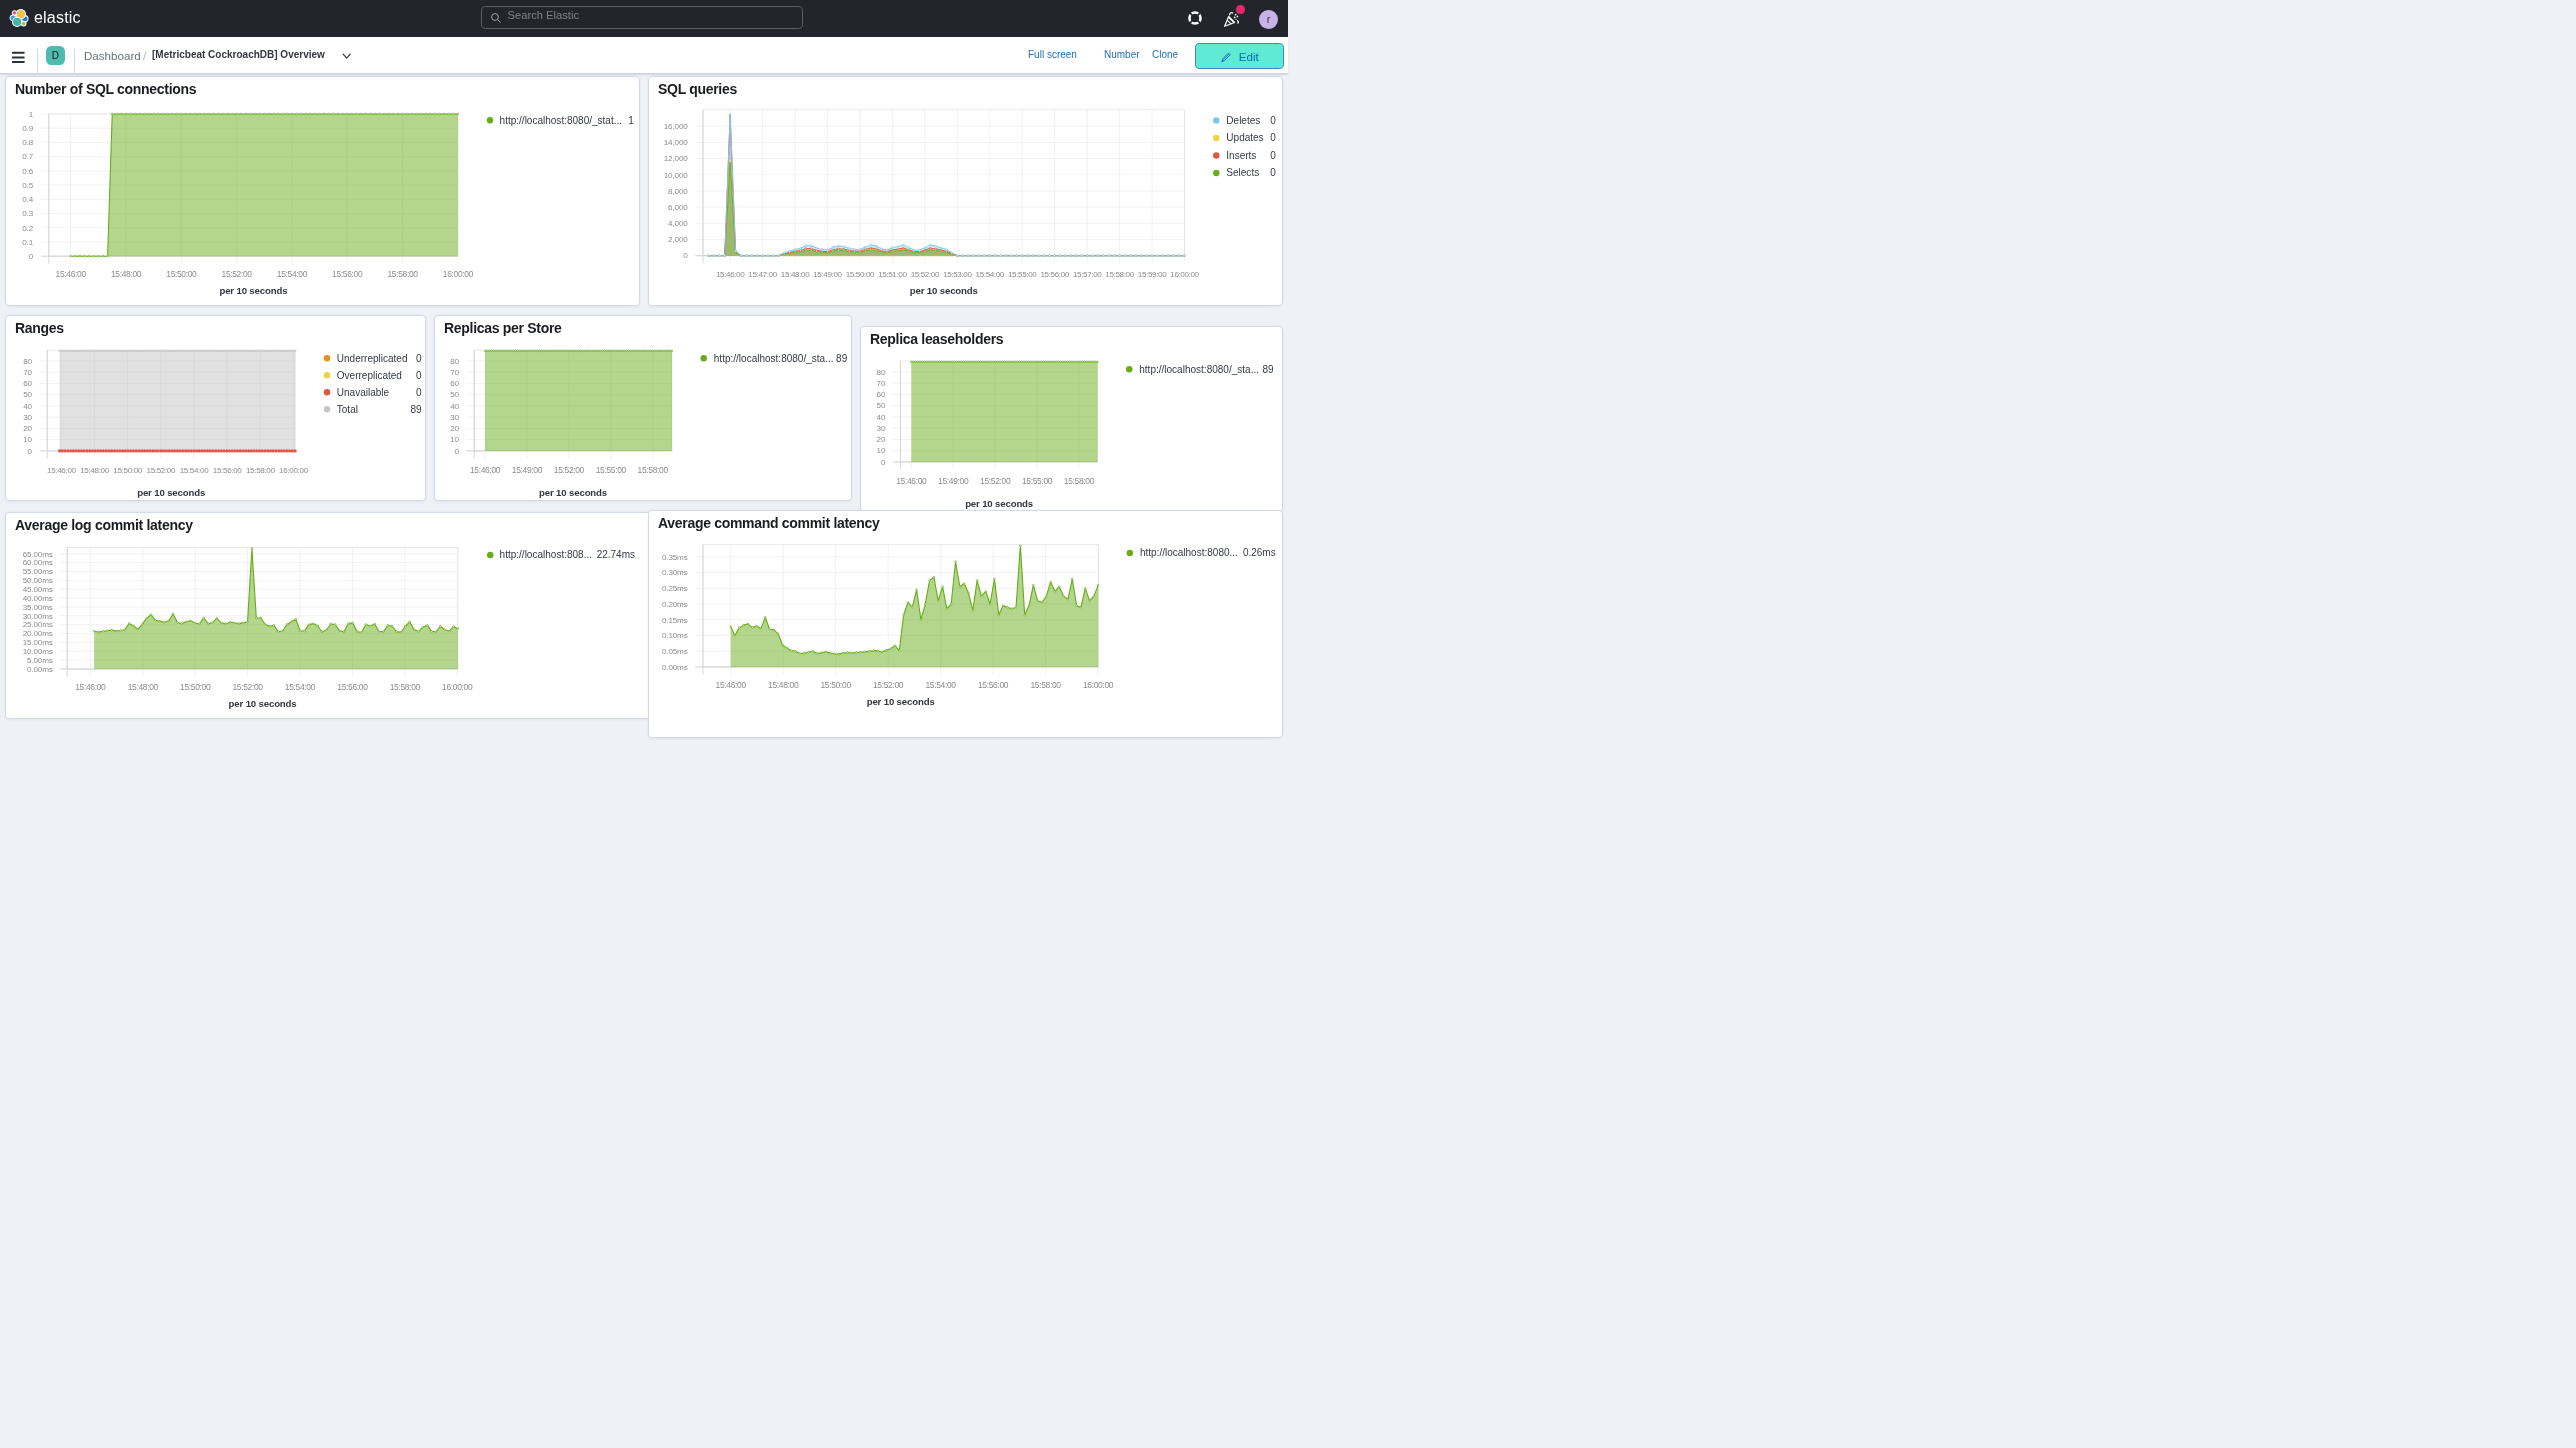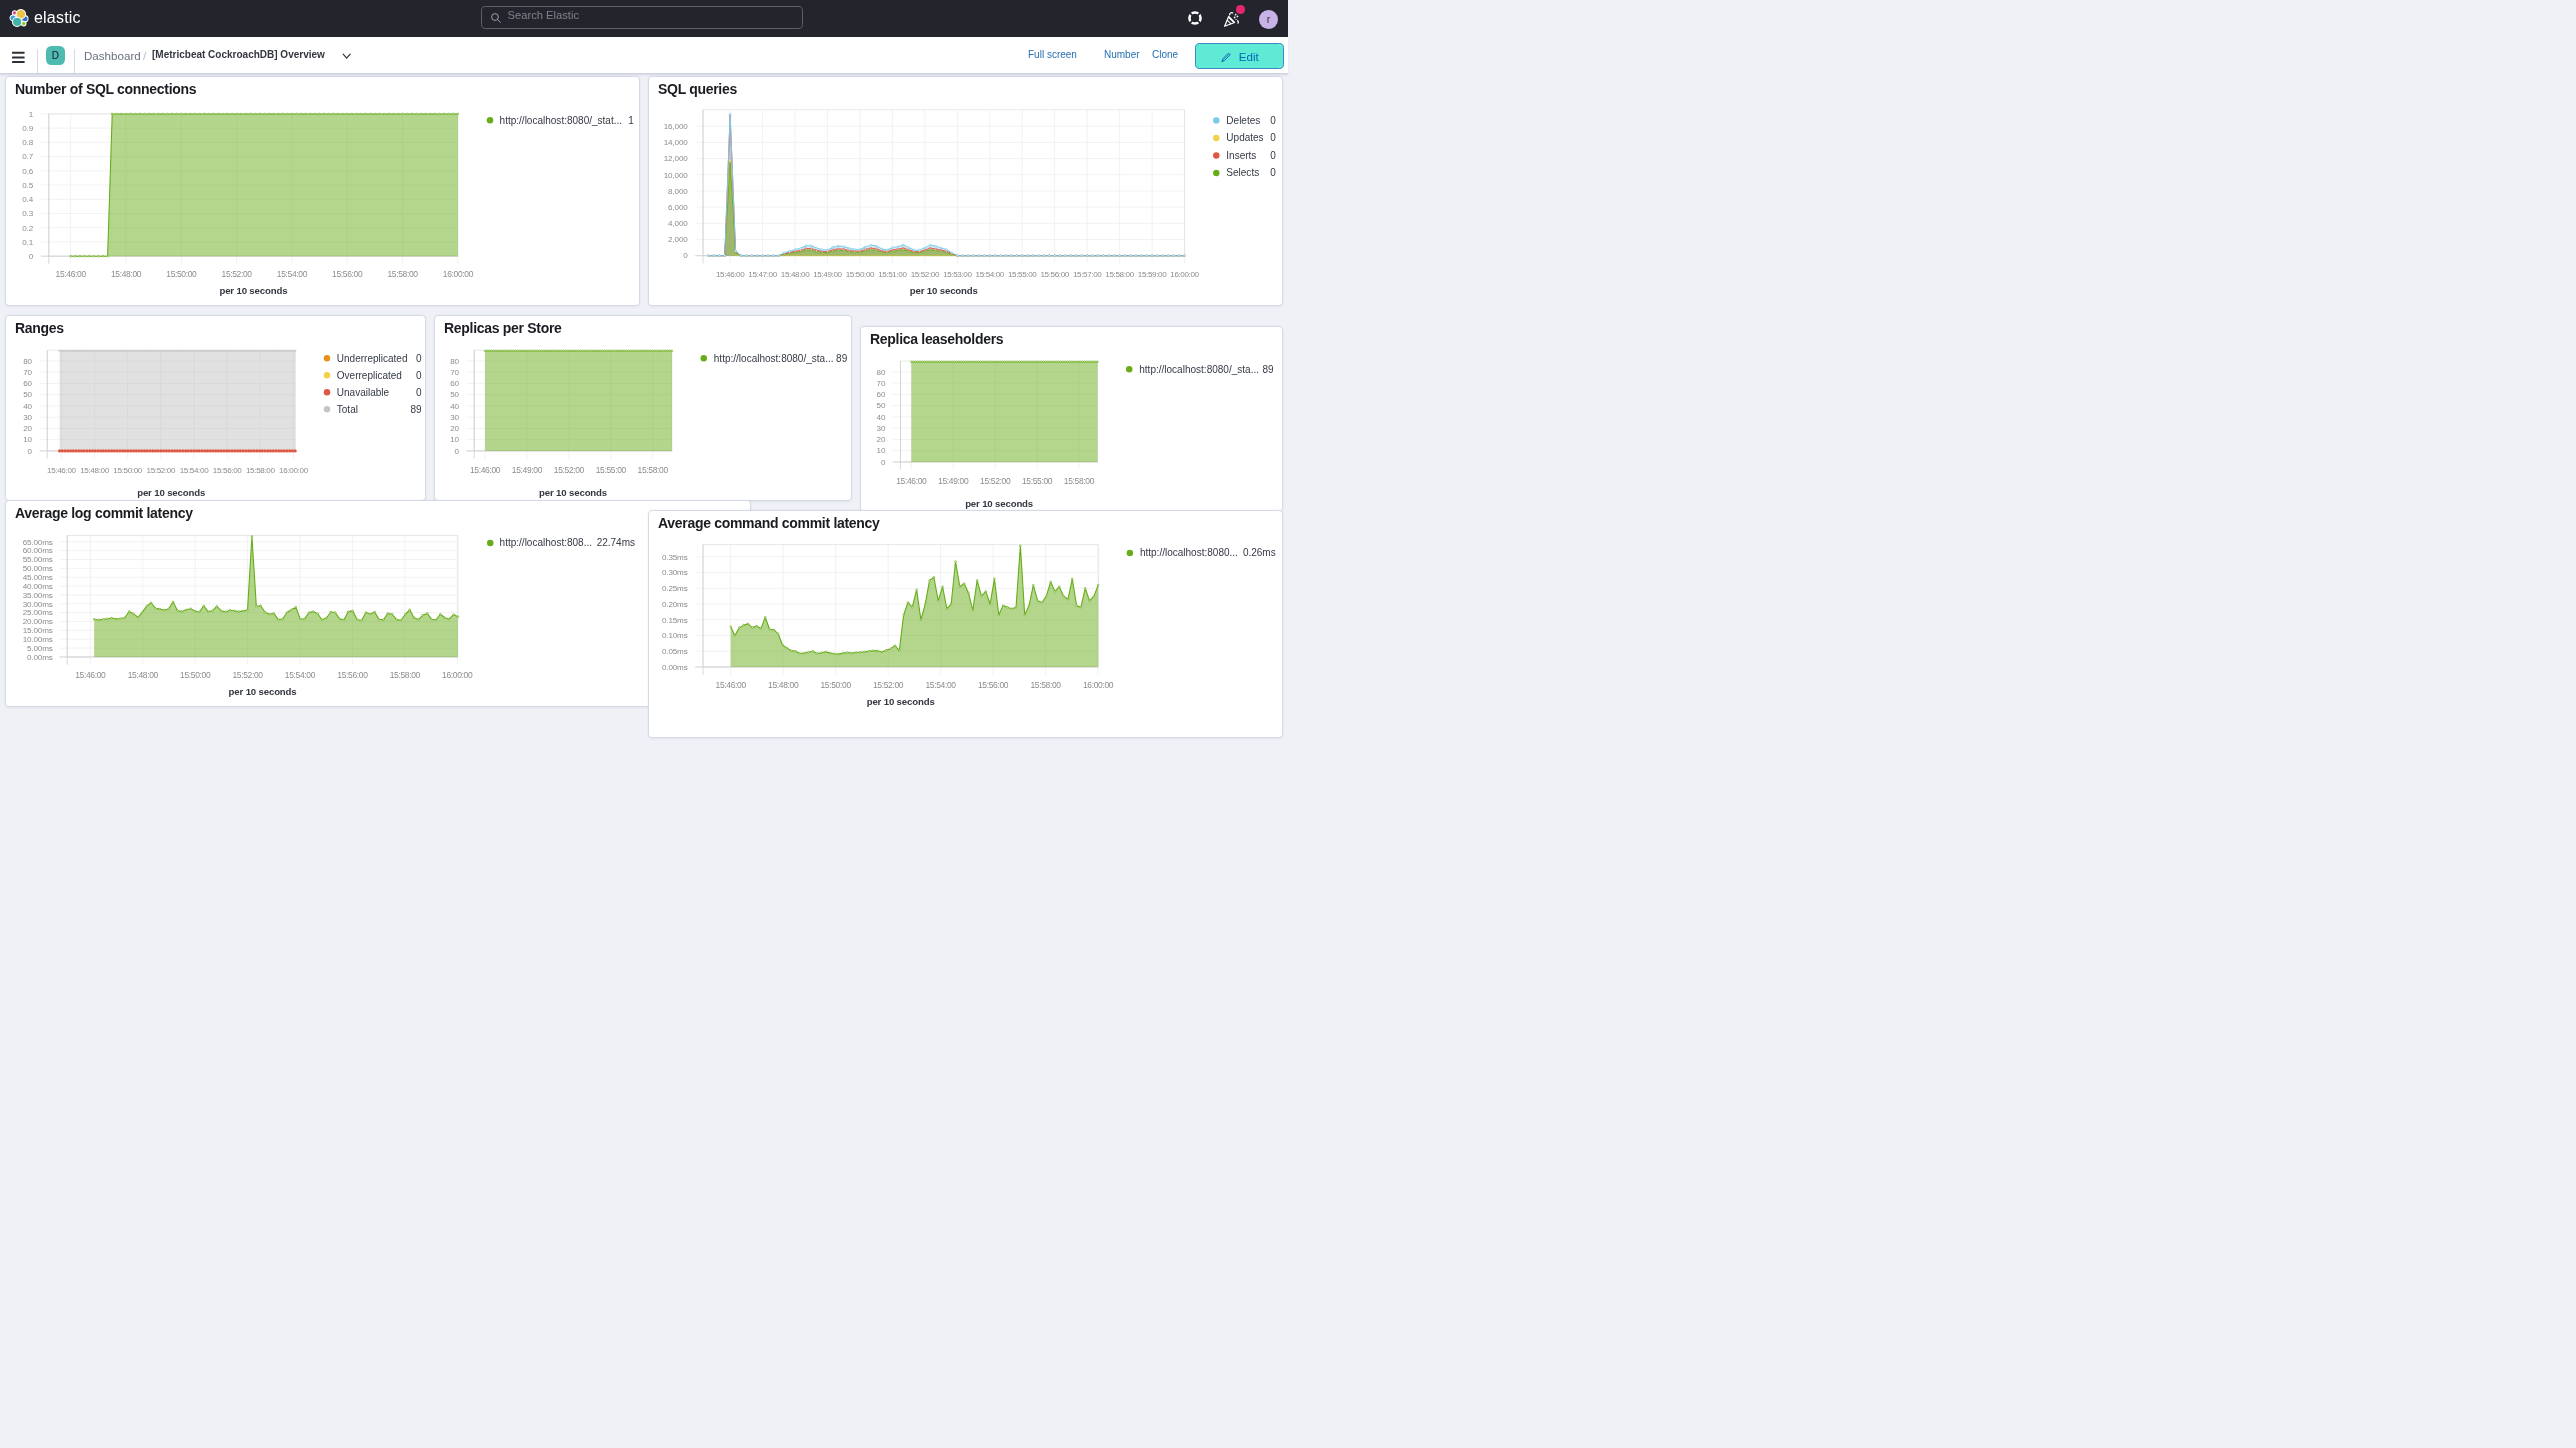--- a/index.html
+++ b/index.html
@@ -1063,21 +1063,21 @@
       <text x="119.5" y="203.6" font-size="11" fill="#8c8c8c" text-anchor="middle" font-weight="400" letter-spacing="-0.45px">15:49:00</text>
       <text x="173.8" y="203.6" font-size="11" fill="#8c8c8c" text-anchor="middle" font-weight="400" letter-spacing="-0.45px">15:52:00</text>
       <text x="228.1" y="203.6" font-size="11" fill="#8c8c8c" text-anchor="middle" font-weight="400" letter-spacing="-0.45px">15:55:00</text>
       <text x="282.4" y="203.6" font-size="11" fill="#8c8c8c" text-anchor="middle" font-weight="400" letter-spacing="-0.45px">15:58:00</text>
       <circle cx="347.5" cy="54.5" r="4.2" fill="rgb(104,173,25)"></circle>
       <text x="360.5" y="58.9" font-size="13" fill="#353a45" text-anchor="start" font-weight="400">http://localhost:8080/_sta...</text>
       <text x="534.5" y="58.9" font-size="13" fill="#353a45" text-anchor="end" font-weight="400">89</text>
       <text x="178.9" y="233.7" font-size="12.5" fill="#343741" text-anchor="middle" font-weight="700" letter-spacing="-0.2px">per 10 seconds</text>
     </svg>
   </div>
-<div class="panel" style="left:5px;top:500px;width:746px;height:207px">
+<div class="panel" style="left:5px;top:512px;width:746px;height:207px">
     <div class="ptitle">Average log commit latency</div>
     <svg width="636" height="207" viewBox="0 0 824 268" style="position:absolute;left:0;top:0" font-family="Liberation Sans, sans-serif">
       <line x1="69.3" y1="202.0" x2="585.5" y2="202.0" stroke="#eeeeee" stroke-width="1"></line>
       <line x1="69.3" y1="190.5" x2="585.5" y2="190.5" stroke="#eeeeee" stroke-width="1"></line>
       <line x1="69.3" y1="179.0" x2="585.5" y2="179.0" stroke="#eeeeee" stroke-width="1"></line>
       <line x1="69.3" y1="167.5" x2="585.5" y2="167.5" stroke="#eeeeee" stroke-width="1"></line>
       <line x1="69.3" y1="156.1" x2="585.5" y2="156.1" stroke="#eeeeee" stroke-width="1"></line>
       <line x1="69.3" y1="144.6" x2="585.5" y2="144.6" stroke="#eeeeee" stroke-width="1"></line>
       <line x1="69.3" y1="133.1" x2="585.5" y2="133.1" stroke="#eeeeee" stroke-width="1"></line>
       <line x1="69.3" y1="121.6" x2="585.5" y2="121.6" stroke="#eeeeee" stroke-width="1"></line>

